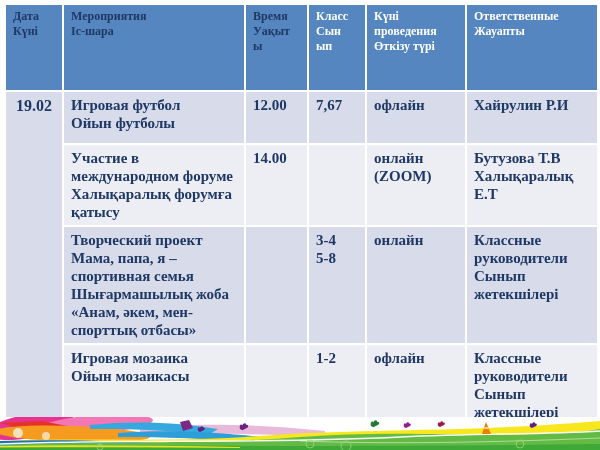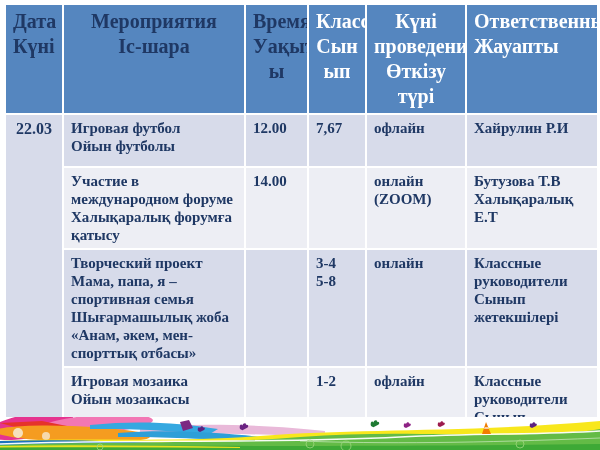--- a/index.html
+++ b/index.html
@@ -28,24 +28,24 @@
   col.c-resp{width:132px}
   th,td{
     border:2px solid var(--grid-line);
     vertical-align:top;text-align:left;
     font-weight:bold;white-space:pre-line;
     padding:4px 7px;color:var(--body-text);
     font-size:15px;line-height:1.2;
     overflow:hidden;
   }
   thead tr{height:87px}
-  thead th{background:var(--header-bg);font-size:20px;line-height:1.25;margin-top:9px;}
+  thead th{background:var(--header-bg);font-size:12px;line-height:1.25;margin-top:9px;}
   th.hdr-dark{color:var(--header-text-dark)}
   th.hdr-light{color:var(--header-text-light)}
-  th.ctr{text-align:center}
+  th.ctr{}
   tr.r1{height:53px}
   tr.r2{height:75px}
   tr.r3{height:107px}
   tr.r4{height:73px}
   tr.band-dark td{background:var(--row-band-dark)}
   tr.band-light td{background:var(--row-band-light)}
   td.date-cell{background:var(--row-band-dark) !important;text-align:center;font-size:16px;}
   .footer-art{position:absolute;left:0;bottom:0;width:600px;height:33px;display:block;}
 </style>
 </head>
@@ -76,21 +76,21 @@
 ып</th>
         <th class="hdr-light ctr">Күні
 проведения
 Өткізу түрі</th>
         <th class="hdr-light">Ответственные
 Жауапты</th>
       </tr>
     </thead>
     <tbody>
       <tr class="r1 band-dark">
-        <td class="date-cell" rowspan="4">22.03</td>
+        <td class="date-cell" rowspan="4">19.02</td>
         <td>Игровая футбол
 Ойын футболы</td>
         <td>12.00</td>
         <td>7,67</td>
         <td>офлайн</td>
         <td>Хайрулин Р.И</td>
       </tr>
       <tr class="r2 band-light">
         <td>Участие в
 международном форуме

